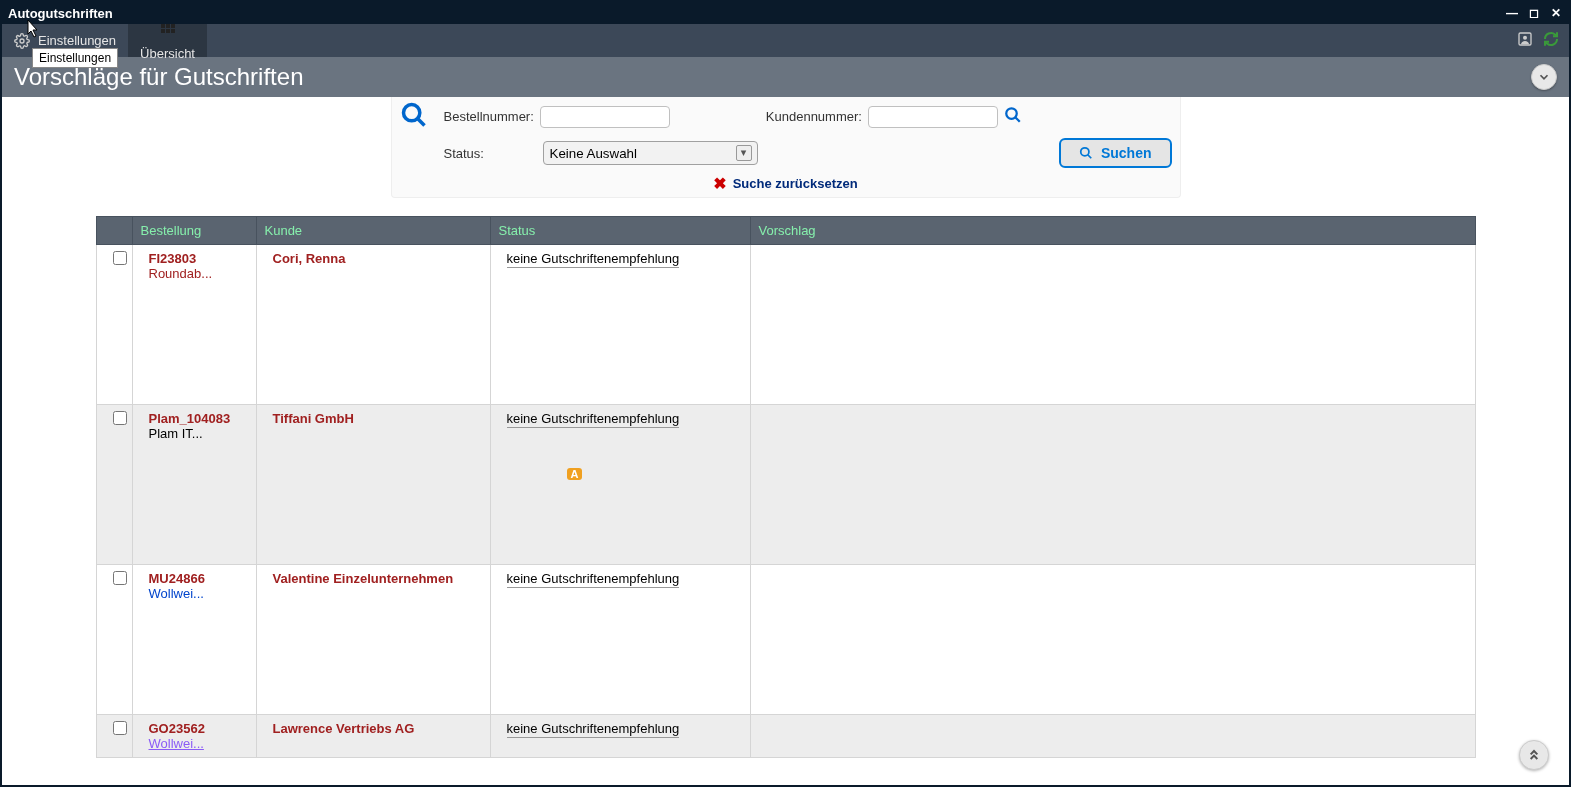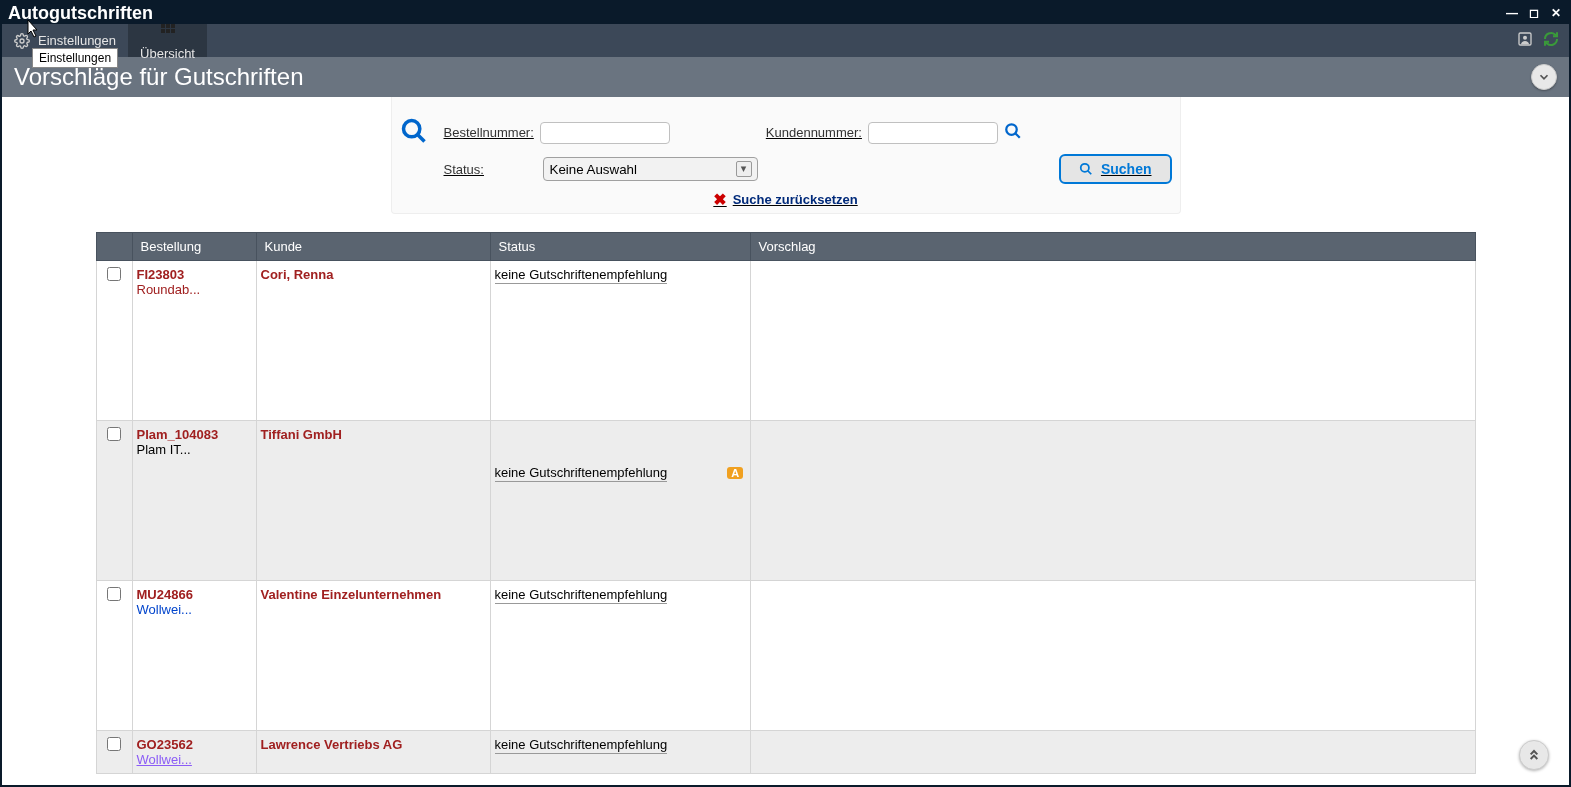--- a/index.html
+++ b/index.html
@@ -2,59 +2,59 @@
 <html><head>
 <meta charset="utf-8">
 <style>
 * { margin: 0; padding: 0; box-sizing: border-box; }
 body { font-family: Arial, Helvetica, sans-serif; font-size: 13px; background: #fff; overflow: hidden; }
 
 .window { border: 2px solid #0a1a2a; width: 1571px; height: 787px; display: flex; flex-direction: column; }
 
 
 .title-bar { background: #0a1a2a; color: #fff; display: flex; align-items: center; padding: 3px 6px; height: 22px; }
-.title-bar .title { font-weight: bold; font-size: 18px; }
+.title-bar .title { font-weight: bold; font-size: 13px; }
 .title-bar .win-controls { margin-left: auto; display: flex; gap: 8px; }
 .title-bar .win-btn { width: 14px; height: 14px; display:flex; align-items:center; justify-content:center; color:#fff; cursor:pointer; font-size:12px; font-weight:bold; }
 
 
 .toolbar { background: #3c4858; color: #e5e5e5; display: flex; align-items: stretch; height: 33px; }
 .toolbar .tab { display: flex; align-items: center; padding: 0 12px; gap: 8px; cursor: pointer; position:relative; }
 .toolbar .tab.active { background: #2c3642; flex-direction: column; }
 .toolbar .tab-icon { width:16px; height:16px; display:flex; align-items:center; justify-content:center; }
 .toolbar .right-icons { margin-left:auto; display:flex; align-items:center; gap:10px; padding-right:10px; }
 .tooltip { position:absolute; top:24px; left:30px; background:#fff; color:#000; border:1px solid #888; padding:2px 6px; font-size:12px; z-index:10; }
 .cursor { position:absolute; top:-6px; left:20px; z-index:11; pointer-events:none; }
 
 
 .sub-header { background: #6a7480; color: #fff; padding: 6px 12px; font-size: 24px; display:flex; align-items:center; }
 .sub-header .collapse-btn { margin-left:auto; width:26px; height:26px; background:#e8e8e8; border:1px solid #ccc; border-radius:50%; display:flex; align-items:center; justify-content:center; cursor:pointer; color:#555; box-shadow: 0 1px 2px rgba(0,0,0,0.3); }
 
 
 .content { flex:1; overflow-y: scroll; background:#fff; padding: 0 0 0 0; position:relative;}
 
 
-.search-panel { width: 790px; margin: 0 auto 18px auto; background:#fafafa; border:1px solid #eee; padding: 20px 8px 4px 8px; border-radius:0 0 4px 4px; border-top:none;text-decoration:underline;}
+.search-panel { width: 790px; margin: 0 auto 18px auto; background:#fafafa; border:1px solid #eee; padding: 4px 8px 4px 8px; border-radius:0 0 4px 4px; border-top:none;}
 .search-row { display:flex; align-items:center; gap:6px; margin-bottom:6px; }
 .big-search-icon { color:#0066cc; margin-right: 10px; }
 .search-panel label { color:#333; }
 .text-input { border:1px solid #c0c0c0; border-radius:4px; height:22px; padding:2px 6px; width:130px; }
 .select-input { border:1px solid #a0a0a0; border-radius:4px; height:24px; padding:2px 6px; width:215px; background:#f2f2f2; appearance:none; -webkit-appearance:none; }
 .select-wrap { position:relative; display:inline-block; }
 .select-wrap::after { content:"▾"; position:absolute; right:6px; top:4px; color:#555; pointer-events:none; font-size:11px; border:1px solid #999; width:14px; height:14px; text-align:center; border-radius:2px; background:#eee;}
 .btn-search { border:2px solid #0078d7; color:#0078d7; background:#e5e5e5; border-radius:6px; padding:5px 18px; font-weight:bold; display:flex; align-items:center; gap:8px; cursor:pointer; font-size:14px; }
 .reset-link { color:#002a7a; font-weight:bold; display:flex; align-items:center; gap:6px; justify-content:center; cursor:pointer; }
 .reset-link .x { color:#cc0000; font-size:16px; }
 .small-search-icon { color:#0066cc; }
 
 
 .data-table { width: 1380px; margin: 0 auto; border-collapse: collapse; table-layout:fixed; }
-.data-table th { background:#5a6470; color:#ffffff; text-align:left; padding:6px 8px; border:1px solid #48525e; font-weight:normal; }
+.data-table th { background:#5a6470; color:#86efac; text-align:left; padding:6px 8px; border:1px solid #48525e; font-weight:normal; }
 .data-table th:first-child, .data-table td:first-child { width:36px; text-align:center; }
-.data-table td { border:1px solid #d5d5d5; padding:6px 4px; vertical-align:top; }
+.data-table td { border:1px solid #d5d5d5; padding:6px 16px; vertical-align:top; }
 .data-table tr.alt td { background:#ededed; }
 .order-id { color:#a02020; font-weight:bold; }
 .order-sub-red { color:#a02020; }
 .order-sub-blue { color:#0044cc; }
 .order-sub-green { color:#8b5cf6;text-decoration:underline; }
 .customer { color:#a02020; font-weight:bold; }
 .status-text { border-bottom:1px solid #999; display:inline-block; padding-bottom:1px; }
 .row-tall { height:160px; }
 .row-med { height:150px; }
 .checkbox { width:14px; height:14px; }

